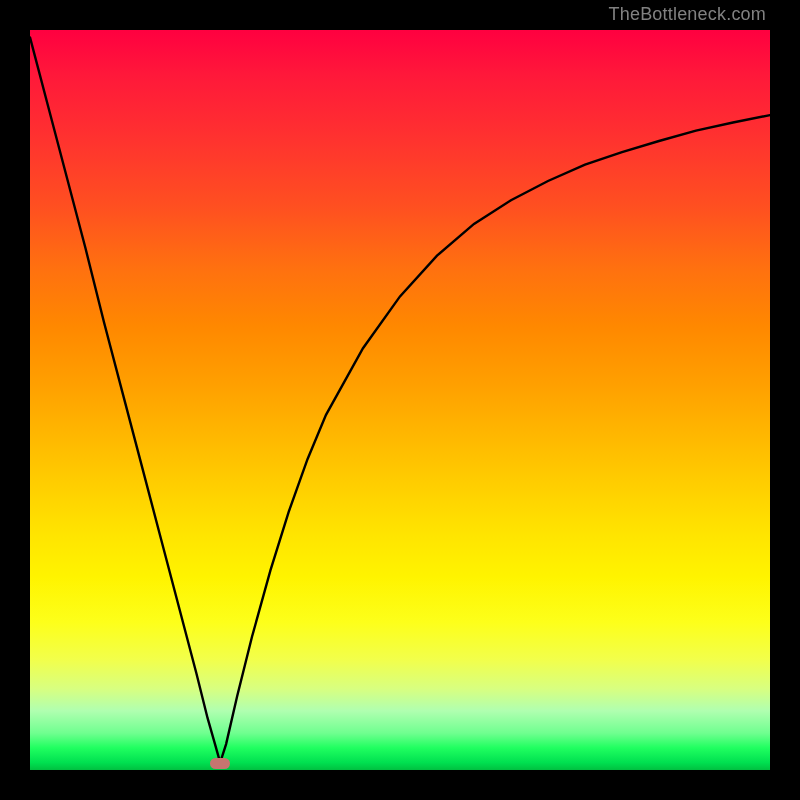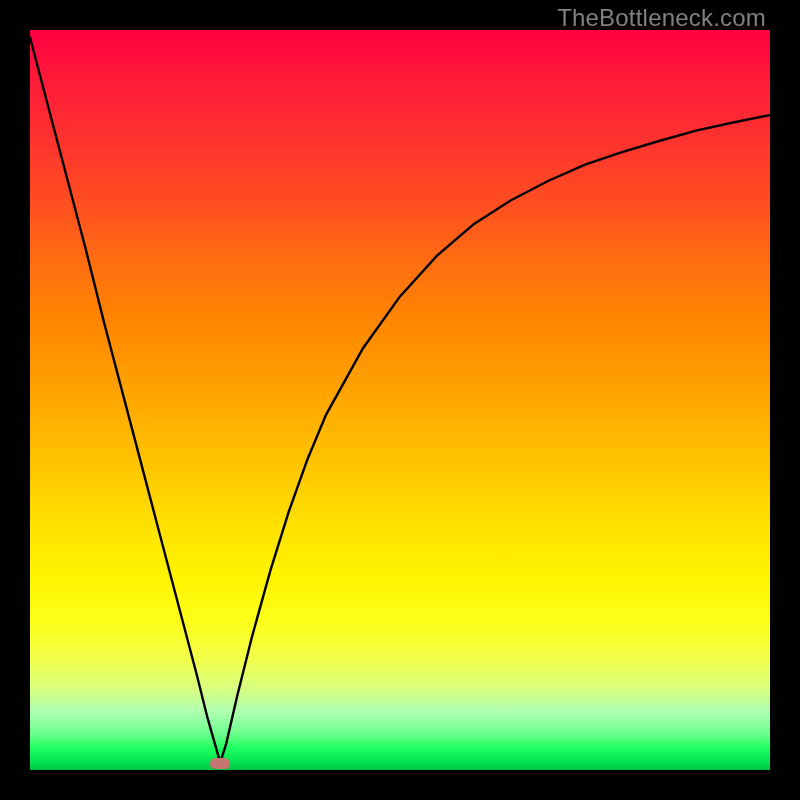--- a/index.html
+++ b/index.html
@@ -35,21 +35,21 @@
       #70ff90 95%,
       #20ff60 97%,
       #00e050 99%,
       #00c040 100%);
   }
   .watermark {
     position: absolute;
     top: 4px;
     right: 34px;
     font-family: Arial, Helvetica, sans-serif;
-    font-size: 24px;
+    font-size: 18px;
     color: #818181;
     font-weight: 500;
     letter-spacing: 0.2px;
   }
   .marker {
     position: absolute;
     width: 20px;
     height: 11px;
     background: #c77570;
     border-radius: 6px;

